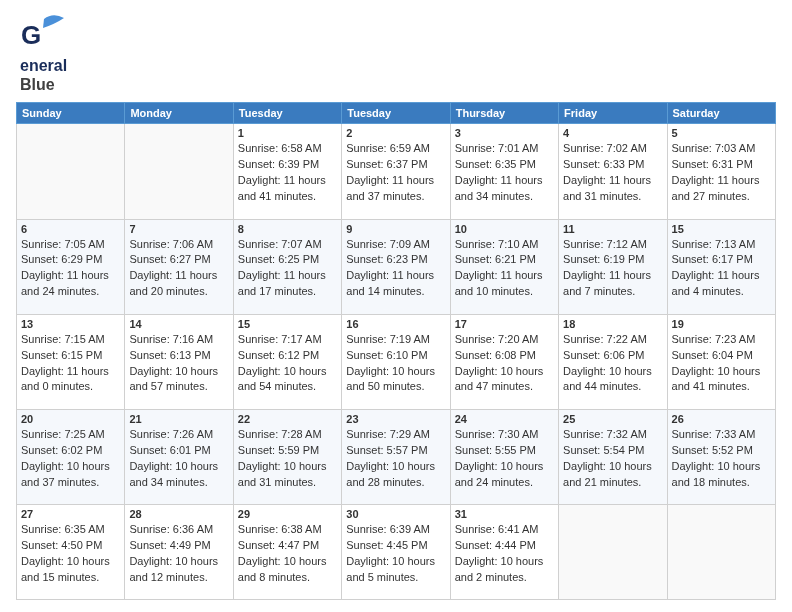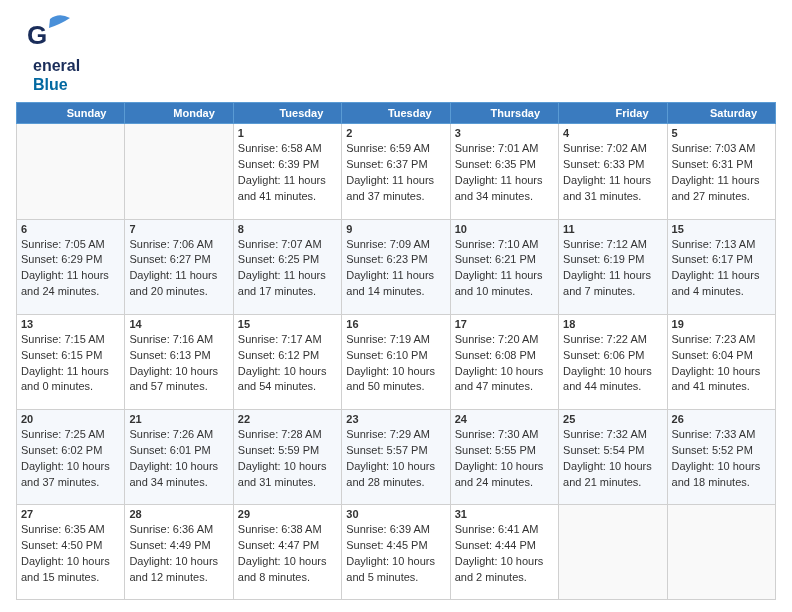--- a/index.html
+++ b/index.html
@@ -43,22 +43,22 @@
     }
     .calendar {
       flex: 1;
       border-collapse: collapse;
       width: 100%;
       table-layout: fixed;
     }
     .calendar th {
       background-color: #3a7bbf;
       color: white;
-      text-align: right;
-      padding: 4px 18px;
+      text-align: left;
+      padding: 4px 5px;
       font-size: 11px;
       font-weight: bold;
       border: 1px solid #5a9bd4;
     }
     .calendar td {
       border: 1px solid #d0d0d0;
       vertical-align: top;
       padding: 3px 4px;
       font-size: 9.5px;
       color: #333;
@@ -91,23 +91,23 @@
 
 <div class="page">
   <div class="header">
     <div class="logo" style="display: flex; align-items: center;">
   <div style="position:relative;width:44px;height:44px;">
     <svg width="44" height="44" viewBox="0 0 44 44">
       <text x="1" y="32" font-family="Arial Black,Arial" font-weight="900" font-size="26" fill="#1a2d5a">G</text>
       <path d="M24,7 Q33,0 44,6 Q35,12 23,16 Z" fill="#4a90d9"></path>
     </svg>
   </div>
-  <div style="margin-left:17px;">
+  <div style="margin-left:4px;">
     <div style="font-family:Arial;font-size:16px;font-weight:bold;color:#1a2d5a;line-height:1.2;">eneral</div>
-    <div style="font-family:Arial;font-size:16px;font-weight:bold;color:#0369a1;line-height:1.2;">Blue</div>
+    <div style="font-family:Arial;font-size:16px;font-weight:bold;color:#404040;line-height:1.2;">Blue</div>
   </div>
 </div>
     <div class="title-area">
       <div class="month-title"></div>
       <div class="subtitle"></div>
     </div>
   </div>
 
   <table class="calendar">
     <thead>

